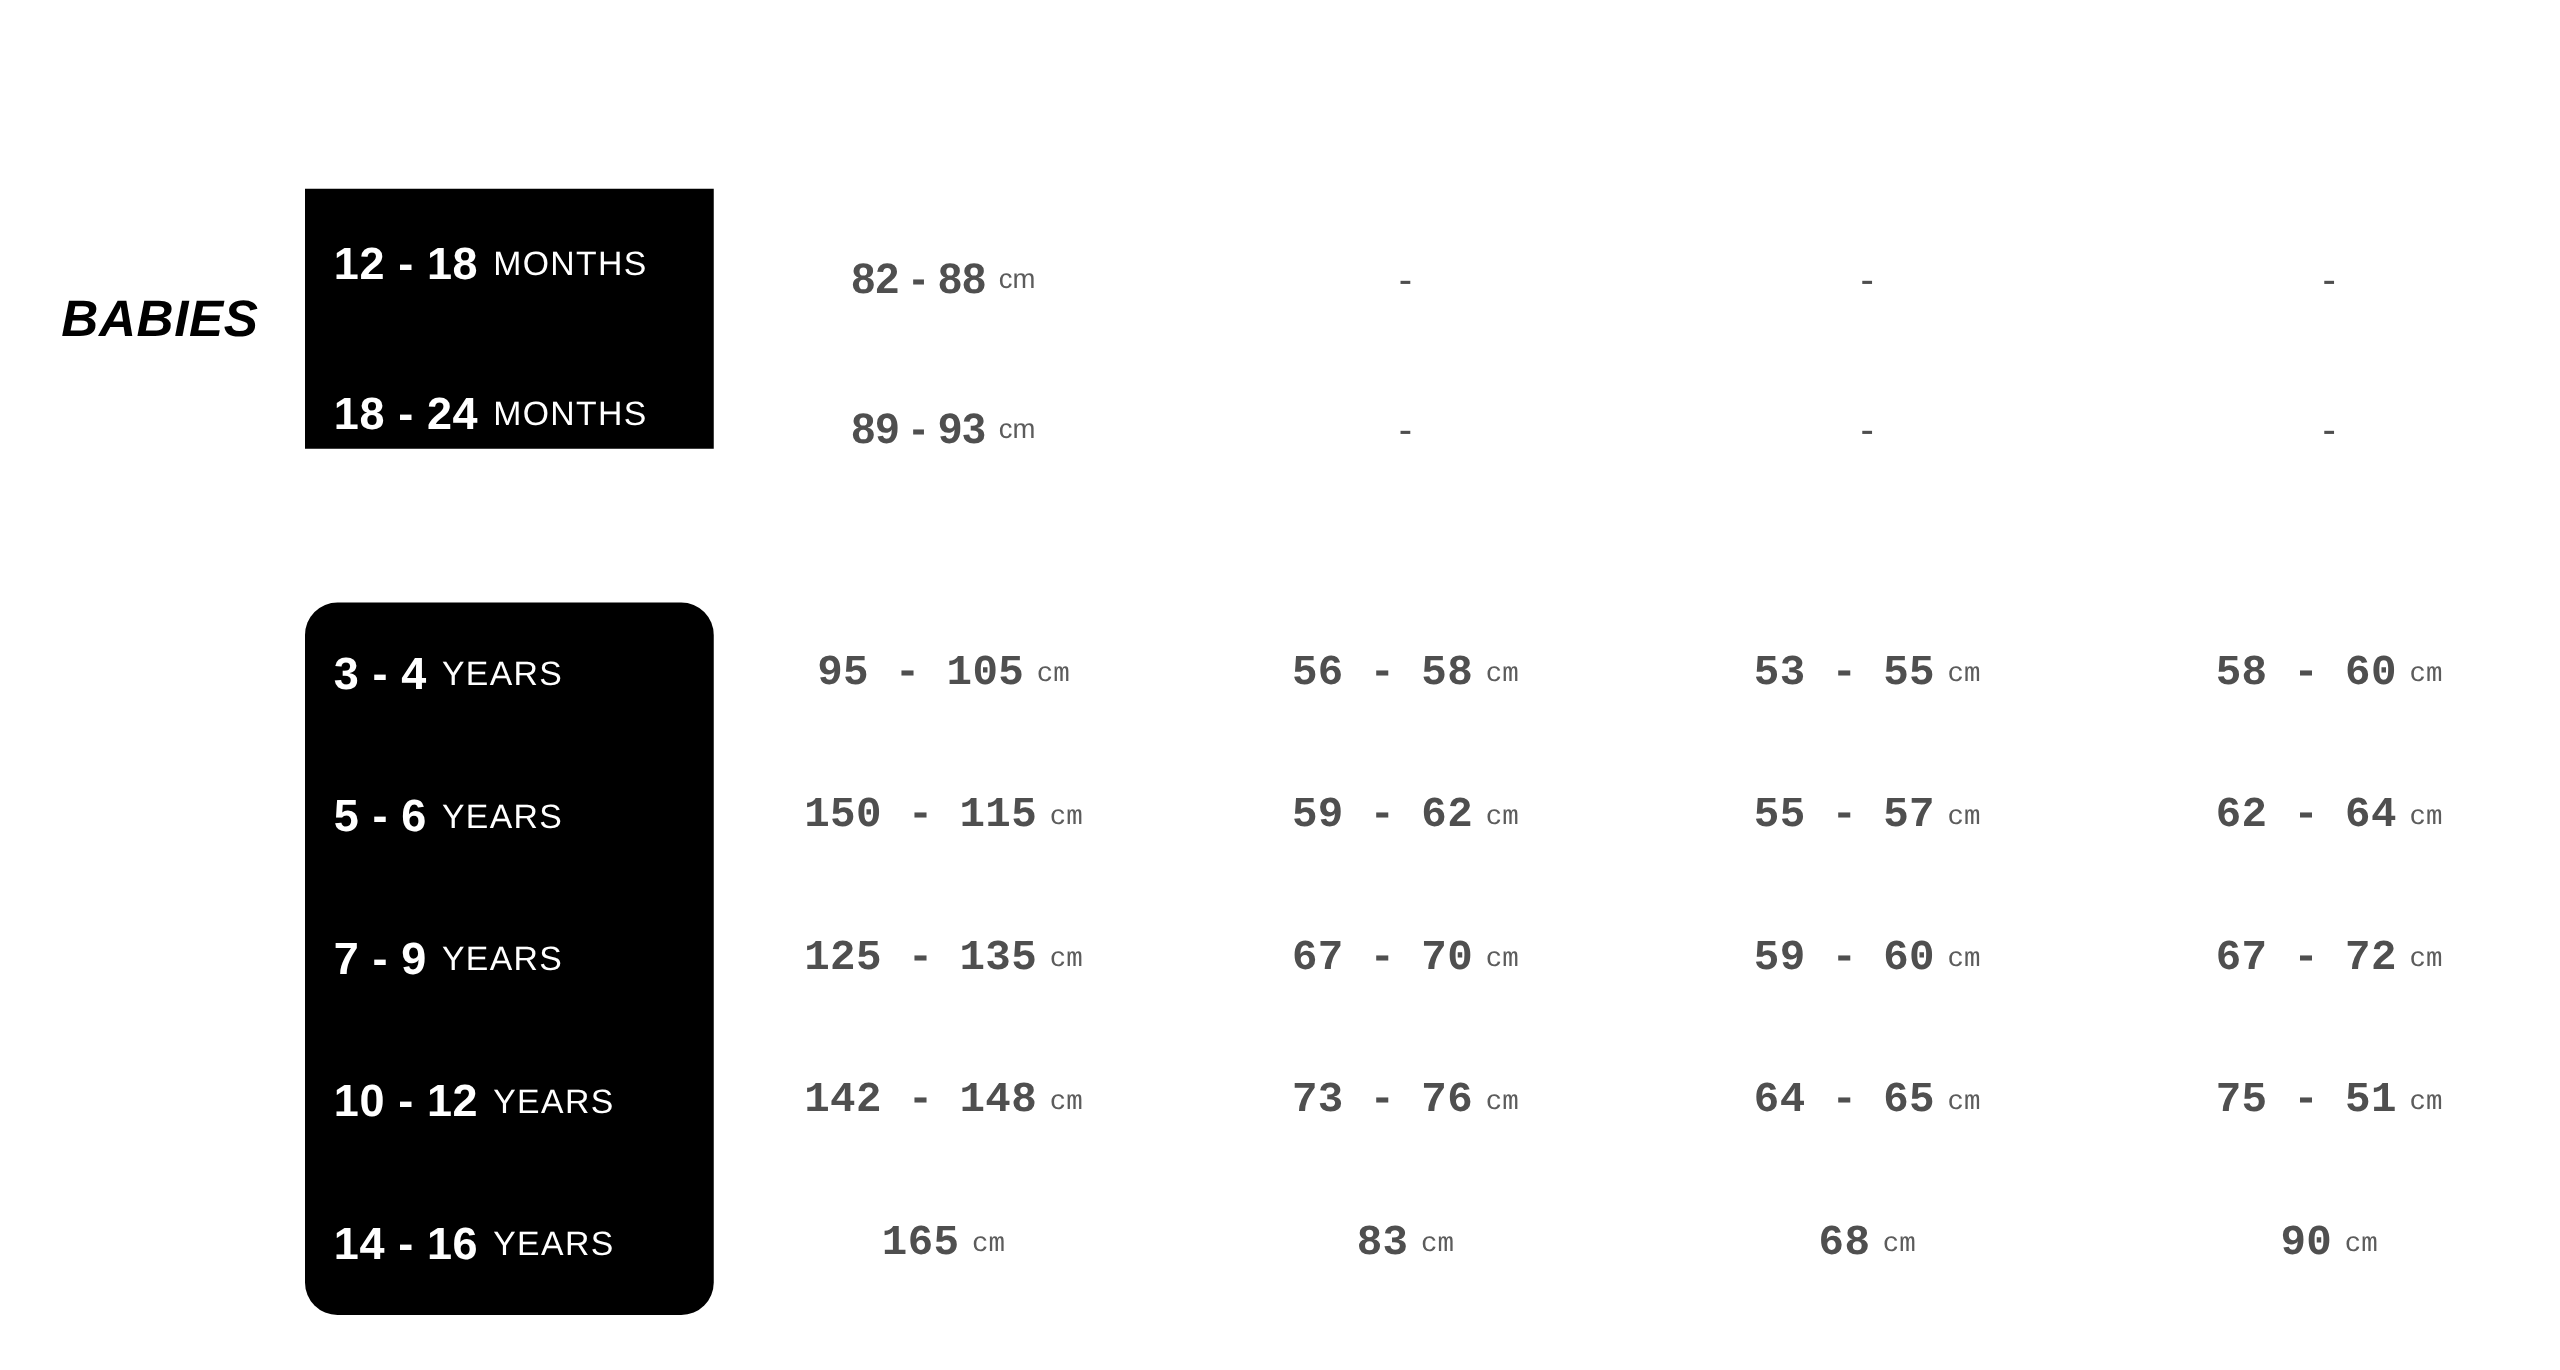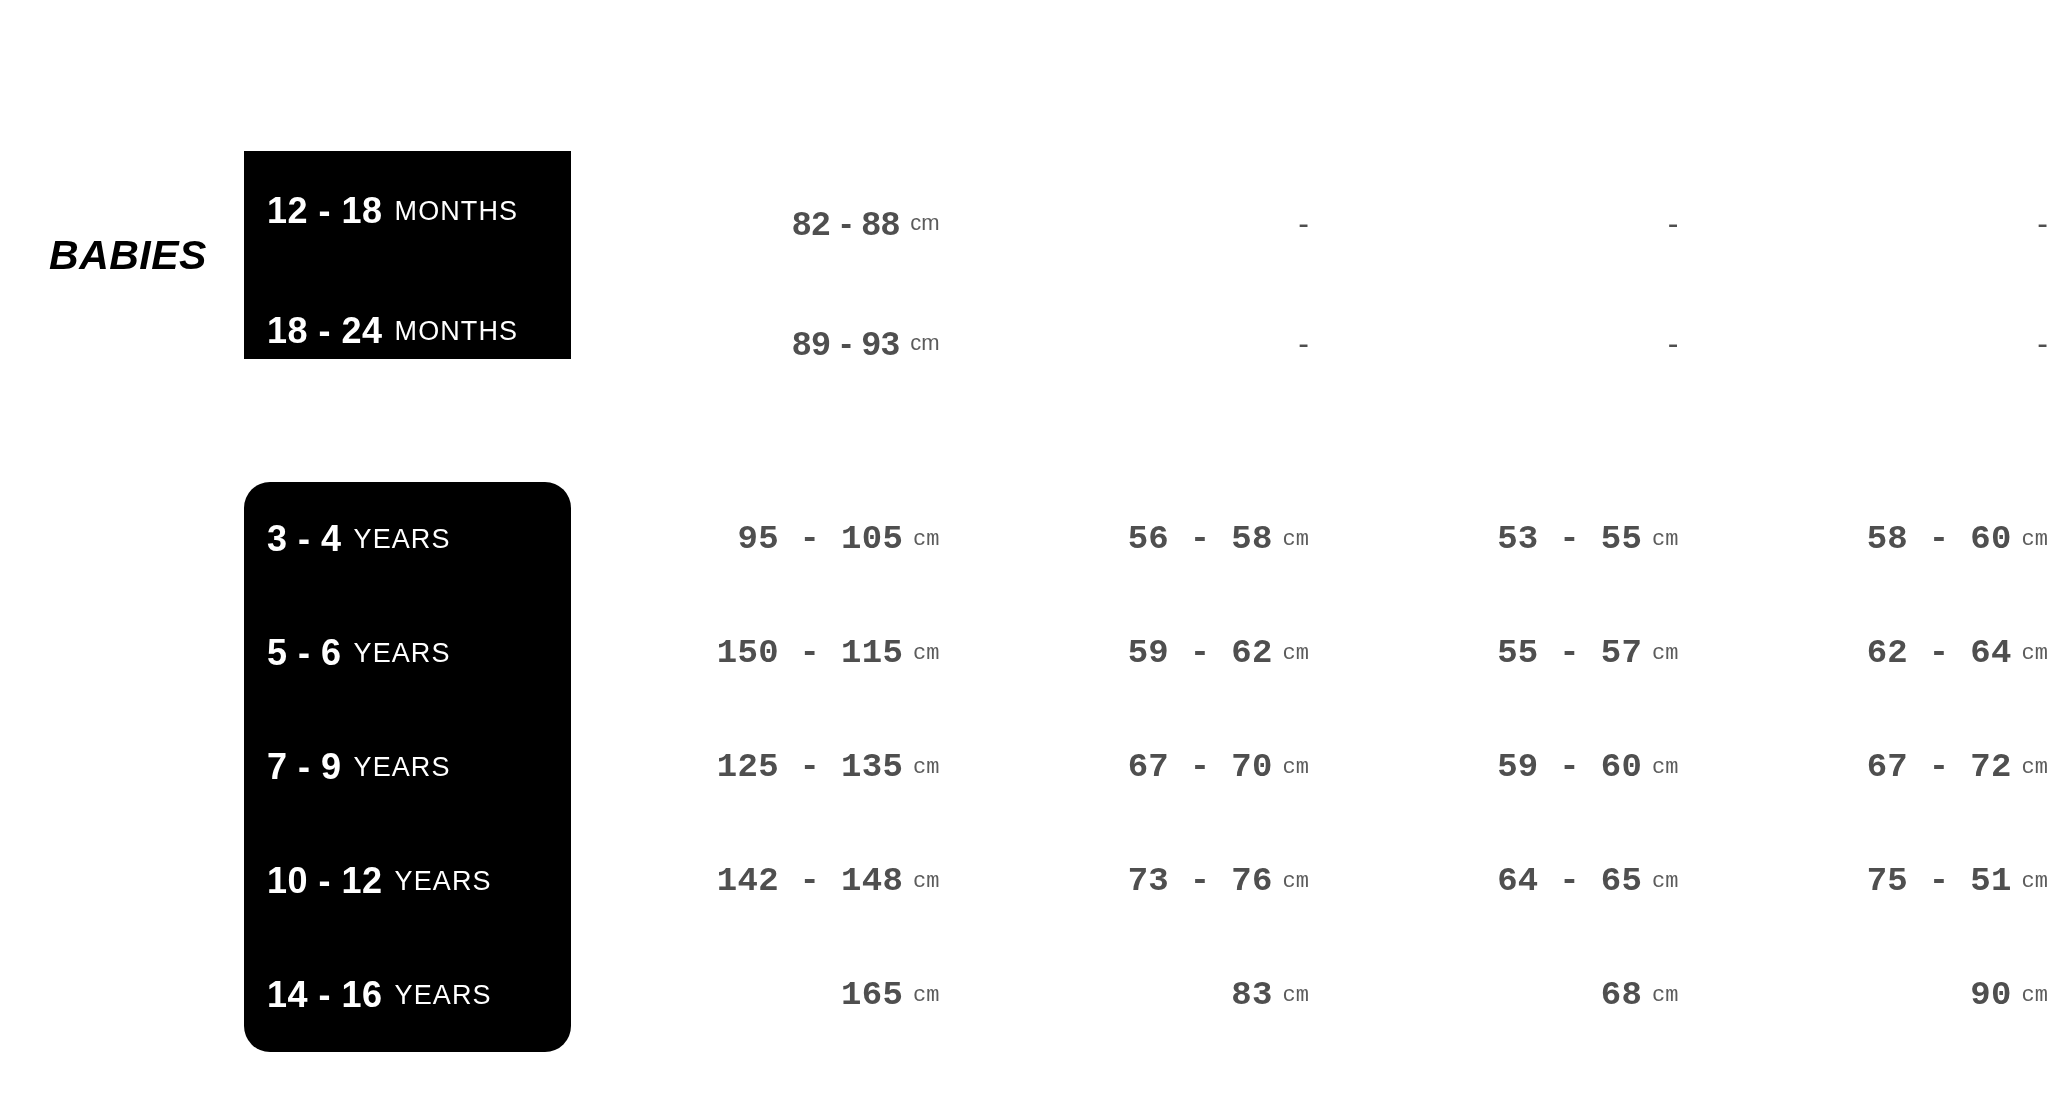--- a/index.html
+++ b/index.html
@@ -107,21 +107,21 @@
   #children-data { top: 482px; }
 
   .data-row { display: flex; width: 100%; }
   #babies-data .data-row { height: 120px; }
   #children-data .data-row { height: 114px; font-family: Liberation Mono, monospace; }
 
   .data-cell {
     flex: 1 1 0;
     display: flex;
     align-items: center;
-    justify-content: flex-end;
+    justify-content: center;
     color: #5c5c5c;
     font-size: 33px;
     white-space: nowrap;
   }
   .val {
     font-weight: bold;
     font-size: 34px;
     color: #4f4f4f;
     letter-spacing: 0.3px;
   }

